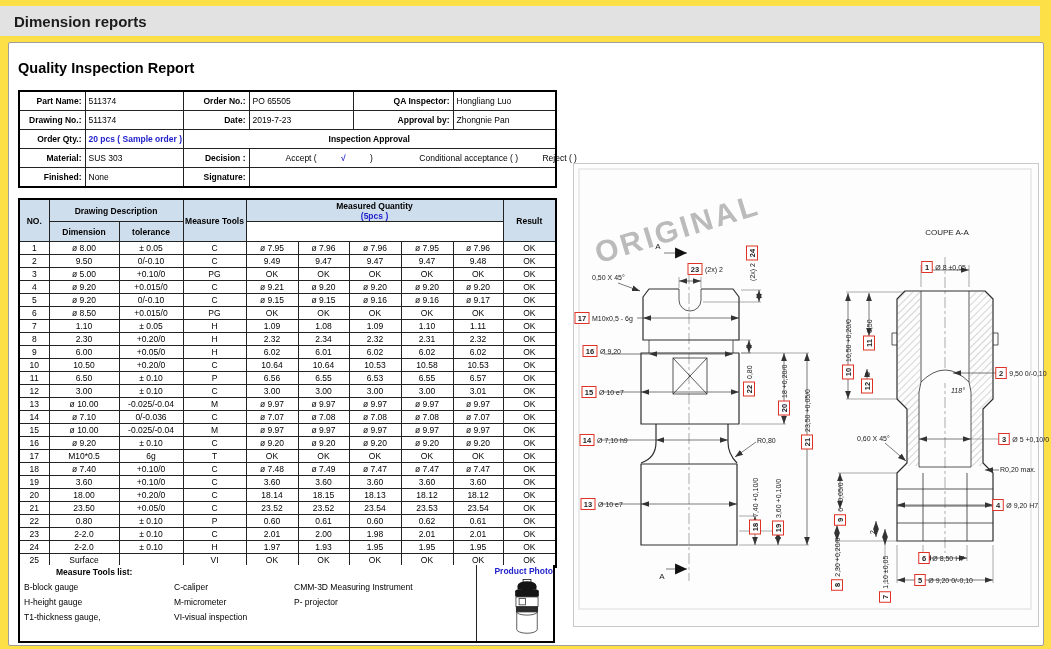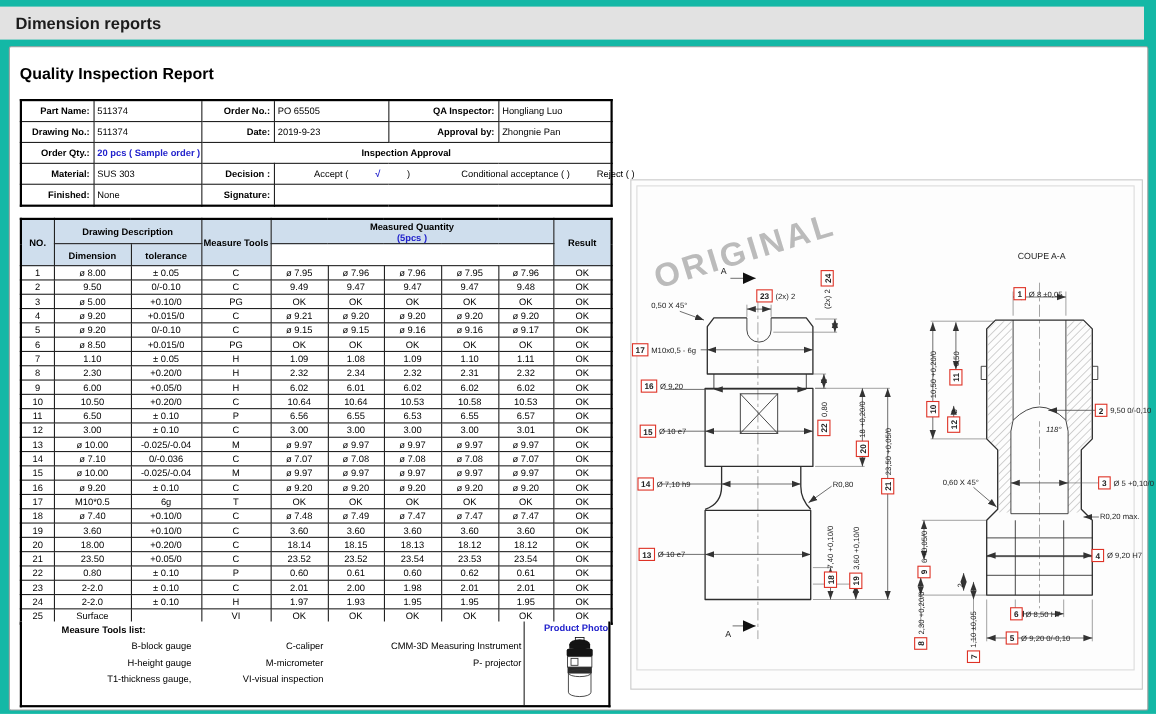--- a/index.html
+++ b/index.html
@@ -1,16 +1,16 @@
 <!DOCTYPE html>
 <html style="--blue: #2222cc; --hdr: #cfdeed;"><head>
 <meta charset="utf-8">
 <style>
   html,body{margin:0;padding:0;background:#fff;}
-  .canvas{position:relative;width:1051px;height:649px;background:#14b8a6;overflow:hidden;
+  .canvas{position:relative;width:1051px;height:649px;background:#fde047;overflow:hidden;
           font-family:"Liberation Sans",sans-serif;}
   .topbar{position:absolute;left:0;top:6px;width:1040px;height:30px;background:#e2e2e2;
           display:flex;align-items:center;}
   .topbar span{font-size:15px;font-weight:bold;color:#1c1c1c;padding-left:14px;}
   .panel{position:absolute;left:8px;top:42px;width:1034px;height:602px;background:#fff;
          border:1px solid #9f9f9f;border-radius:2px;}
   .rtitle{position:absolute;left:18px;top:60px;width:537px;
           font-size:14.5px;font-weight:bold;color:#000;}
   table{border-collapse:collapse;table-layout:fixed;}
   
@@ -25,21 +25,21 @@
   .qc{position:absolute;left:18px;top:198px;width:537px;border:2px solid #000;font-size:8.5px;}
   .qc th{border:1px solid #222;background:var(--hdr,#cfdeed);font-weight:bold;padding:0;}
   .qc thead tr:first-child th{height:21px;}
   .qc thead tr:last-child th{height:19px;}
   .qc td{border:1px solid #222;height:12px;text-align:center;padding:0;white-space:nowrap;}
   .qc .sub{color:var(--blue,#2222cc);}
   
   .tools{position:absolute;left:18px;top:565px;width:533px;height:76px;
          border:2px solid #000;border-top:none;font-size:8.5px;background:#fff;}
   .tools-head{height:15px;line-height:15px;font-weight:bold;padding-left:16px;margin-left:20px;}
-  .tool-row{height:15px;line-height:15px;display:flex;text-align:right;}
+  .tool-row{height:15px;line-height:15px;display:flex;}
   .tool-row span{display:inline-block;}
   .tc1{width:150px;padding-left:4px;}
   .tc2{width:120px;}
   .tc3{width:180px;}
   .photo-box{position:absolute;right:0;top:0;width:76px;height:76px;border-left:1px solid #222;
              text-align:right;}
   .photo-label{color:var(--blue,#2222cc);font-weight:bold;font-size:8.5px;line-height:13px;}
   
   .drawing{position:absolute;left:573px;top:163px;width:464px;height:462px;
            border:1px solid #c9c9c9;background:#fdfdfd;}
@@ -82,21 +82,21 @@
       <td class="val">511374</td>
       <td class="lbl">Order No.:</td>
       <td class="val">PO 65505</td>
       <td class="lbl">QA Inspector:</td>
       <td class="val">Hongliang Luo</td>
     </tr>
     <tr>
       <td class="lbl">Drawing No.:</td>
       <td class="val">511374</td>
       <td class="lbl">Date:</td>
-      <td class="val">2019-9-23</td>
+      <td class="val">2019-7-23</td>
       <td class="lbl">Approval by:</td>
       <td class="val">Zhongnie Pan</td>
     </tr>
     <tr>
       <td class="lbl">Order Qty.:</td>
       <td class="val blue-bold">20 pcs ( Sample order )</td>
       <td class="approval" colspan="4">Inspection Approval</td>
     </tr>
     <tr>
       <td class="lbl">Material:</td>

